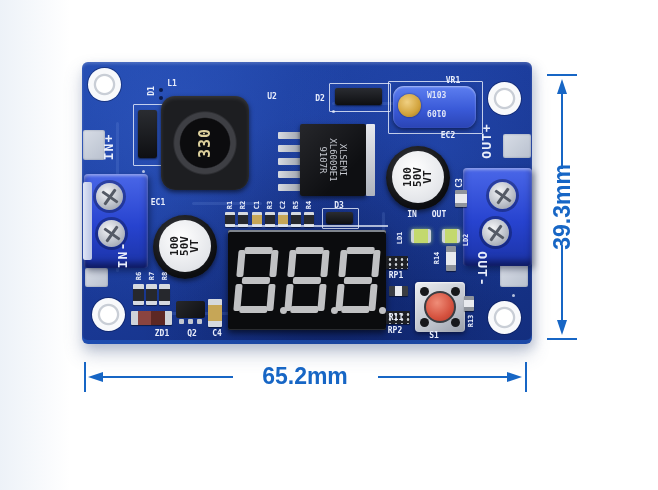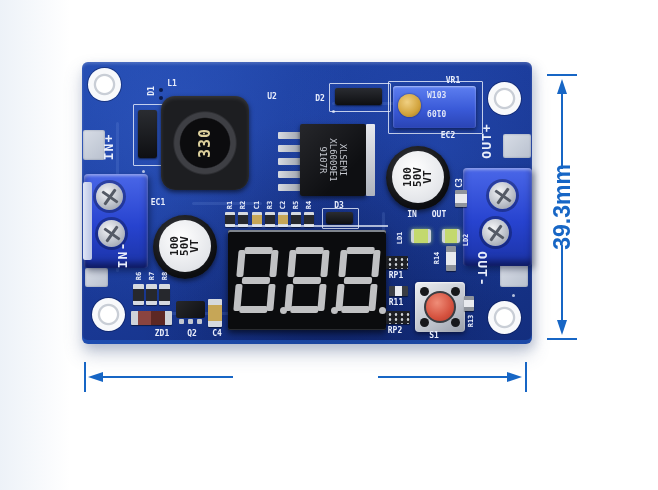--- a/index.html
+++ b/index.html
@@ -59,21 +59,21 @@
   .inductor{position:absolute;border-radius:14px;
     background:radial-gradient(circle at 50% 50%, #0c0c0e 0 38%, #3e3f44 40% 47%, #1d1e21 50% 100%);
     box-shadow:inset 0 2px 4px rgba(255,255,255,.12), 0 2px 5px rgba(0,0,0,.6);}
   .ind-text{position:absolute;left:50%;top:50%;transform:translate(-50%,-50%) rotate(-90deg);
     font:bold 15px "DejaVu Sans Mono",monospace;color:#ddd09c;letter-spacing:1px;}
   .ic-body{position:absolute;background:linear-gradient(135deg,#26272b,#0e0f12 70%);border-radius:2px;box-shadow:0 2px 4px rgba(0,0,0,.55);}
   .ic-tab{position:absolute;background:linear-gradient(180deg,#e7e9ee,#aeb3bd);border-radius:1px;}
   .ic-pin{position:absolute;background:linear-gradient(90deg,#d8dbe1,#9aa0ab);height:7px;width:24px;border-radius:1px;}
   .ic-text{position:absolute;left:50%;top:50%;transform:translate(-50%,-50%) rotate(90deg);
     font:9px "DejaVu Sans Mono",monospace;color:#c3c6cd;text-align:center;line-height:10px;white-space:nowrap;}
-  .trimmer{position:absolute;border-radius:3px;
+  .trimmer{position:absolute;border-radius:11px;
     background:linear-gradient(180deg,#5d7ff0,#3a5ad8 55%,#2a44b4);
     box-shadow:inset 0 1px 2px rgba(255,255,255,.5), 0 2px 4px rgba(0,0,20,.5);}
   .trim-screw{position:absolute;border-radius:50%;
     background:radial-gradient(circle at 40% 35%,#f0d082,#d2a33c 60%,#9a7422);box-shadow:0 0 2px rgba(0,0,0,.6);}
   .trim-text{position:absolute;font:bold 8px "DejaVu Sans Mono",monospace;color:#dfe5f7;white-space:nowrap;}
   .cap-black{position:absolute;border-radius:50%;background:radial-gradient(circle at 42% 35%,#3a3c42,#0c0d10 70%);box-shadow:0 2px 5px rgba(0,0,0,.55);}
   .cap-top{position:absolute;border-radius:50%;background:radial-gradient(circle at 42% 35%,#ffffff,#e4e6ea 70%,#c9ccd2);}
   .cap-text{position:absolute;left:50%;top:50%;transform:translate(-50%,-50%) rotate(-90deg);
     font:bold 11px "DejaVu Sans Mono",monospace;color:#1a1a1c;text-align:center;line-height:10px;}
   .smd{position:absolute;border-radius:1px;box-shadow:0 1px 1px rgba(0,0,0,.5);}
@@ -282,21 +282,21 @@
     <div class="sk tiny v" style="left:318px;top:176px">LD1</div>
     <div class="led" style="left:329px;top:167px;width:20px;height:14px"></div>
     <div class="sk tiny v" style="left:384px;top:178px">LD2</div>
     <div class="led" style="left:360px;top:167px;width:18px;height:14px"></div>
     <div class="sk tiny v" style="left:355px;top:196px">R14</div>
     <div class="smd smd-vw" style="left:364px;top:184px;width:10px;height:25px"></div>
 
     <div class="rpnet" style="left:304px;top:194px;width:22px;height:13px"></div>
     <div class="sk" style="left:314px;top:213px">RP1</div>
     <div class="smd smd-hw" style="left:307px;top:224px;width:19px;height:10px"></div>
-    <div class="sk" style="left:314px;top:240px">R11</div>
+    <div class="sk" style="left:314px;top:255px">R11</div>
     <div class="rpnet" style="left:304px;top:249px;width:24px;height:13px"></div>
     <div class="sk" style="left:313px;top:268px">RP2</div>
 
     <div class="btn" style="left:333px;top:220px;width:50px;height:50px">
       <div class="btn-dot" style="left:5px;top:5px"></div>
       <div class="btn-dot" style="left:36px;top:5px"></div>
       <div class="btn-dot" style="left:5px;top:36px"></div>
       <div class="btn-dot" style="left:36px;top:36px"></div>
       <div class="btn-cap" style="left:9px;top:9px"></div>
     </div>
@@ -320,20 +320,21 @@
     <div class="smd smd-vt" style="left:126px;top:237px;width:14px;height:28px"></div>
     <div class="sk" style="left:135px;top:271px">C4</div>
 
   </div>
 
   <div class="dim" style="left:84px;top:360px;width:443px;height:34px">
     <div class="tick" style="left:0;top:2px;width:2px;height:30px"></div>
     <div class="tick" style="left:441px;top:2px;width:2px;height:30px"></div>
     <div class="tri" style="left:4px;top:12px;border-top:5px solid rgba(0,0,0,0);border-bottom:5px solid rgba(0,0,0,0);border-right:15px solid #1766c5"></div>
     <div class="shaft" style="left:19px;top:16px;width:130px;height:2px"></div>
+    <div class="dim-label" style="left:146px;top:3px;width:150px">65.2mm</div>
     <div class="shaft" style="left:294px;top:16px;width:129px;height:2px"></div>
     <div class="tri" style="left:423px;top:12px;border-top:5px solid rgba(0,0,0,0);border-bottom:5px solid rgba(0,0,0,0);border-left:15px solid #1766c5"></div>
   </div>
 
   <div class="dim" style="left:547px;top:74px;width:30px;height:266px">
     <div class="tick" style="left:0;top:0;width:30px;height:2px"></div>
     <div class="tick" style="left:0;top:264px;width:30px;height:2px"></div>
     <div class="tri" style="left:10px;top:5px;border-left:5px solid rgba(0,0,0,0);border-right:5px solid rgba(0,0,0,0);border-bottom:15px solid #1766c5"></div>
     <div class="shaft" style="left:14px;top:20px;width:2px;height:75px"></div>
     <div class="dim-label" style="left:15px;top:133px;transform:translate(-50%,-50%) rotate(-90deg)">39.3mm</div>

